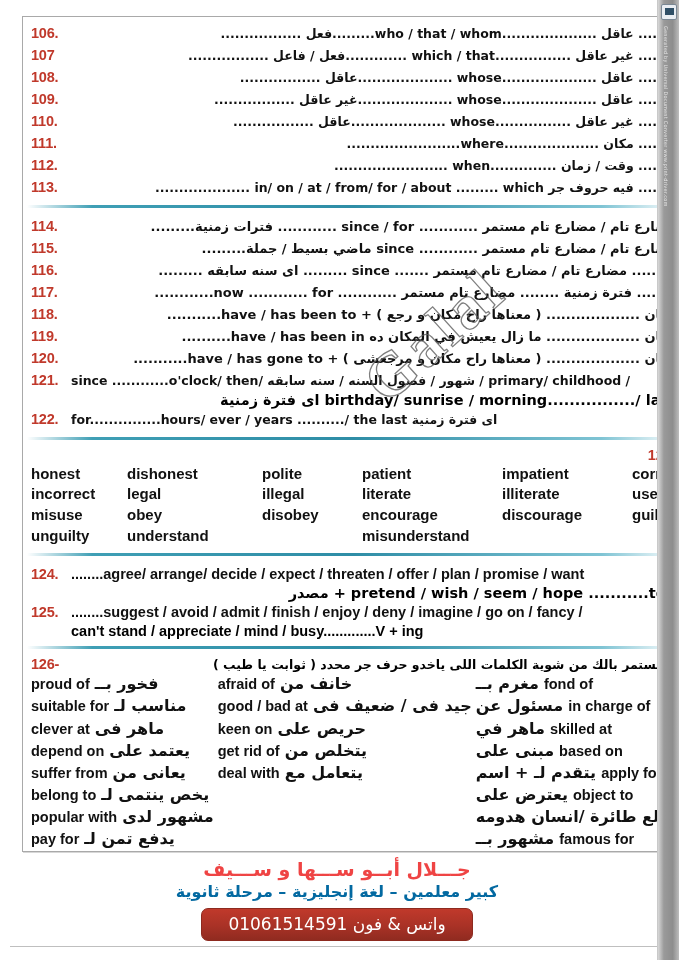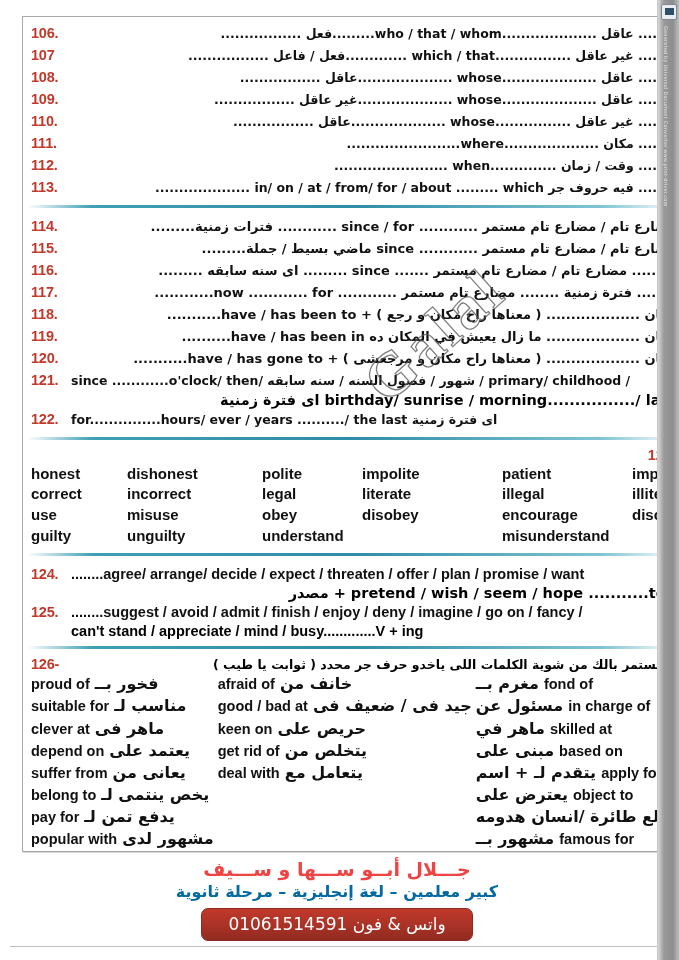--- a/index.html
+++ b/index.html
@@ -330,29 +330,28 @@
     <div class="divider"></div>
 
     <div class="block sec3">
       <div class="head">
         <span class="num">123-</span>
       </div>
       <div class="opp-grid">
         <span>honest</span>
         <span>dishonest</span>
         <span>polite</span>
-        <span>impolite</span>
         <span>patient</span>
         <span>impatient</span>
 
         <span>correct</span>
         <span>incorrect</span>
         <span>legal</span>
+        <span>illegal</span>
         <span>literate</span>
-        <span>illegal</span>
         <span>illiterate</span>
 
         <span>use</span>
         <span>misuse</span>
         <span>obey</span>
         <span>disobey</span>
         <span>encourage</span>
         <span>discourage</span>
 
         <span>guilty</span>
@@ -407,26 +406,26 @@
           </div>
           <div class="prep-item">
             <span class="prep-en">suffer from</span>
             <span class="prep-ar">يعانى من</span>
           </div>
           <div class="prep-item">
             <span class="prep-en">belong to</span>
             <span class="prep-ar">يخص ينتمى لـ</span>
           </div>
           <div class="prep-item">
+            <span class="prep-en">popular with</span>
+            <span class="prep-ar">مشهور لدى</span>
+          </div>
+          <div class="prep-item">
             <span class="prep-en">pay for</span>
             <span class="prep-ar">يدفع تمن لـ</span>
-          </div>
-          <div class="prep-item">
-            <span class="prep-en">popular with</span>
-            <span class="prep-ar">مشهور لدى</span>
           </div>
         </div>
 
         <div class="prep-col c2">
           <div class="prep-item">
             <span class="prep-en">afraid of</span>
             <span class="prep-ar">خانف من</span>
           </div>
           <div class="prep-item">
             <span class="prep-en">good / bad at</span>

